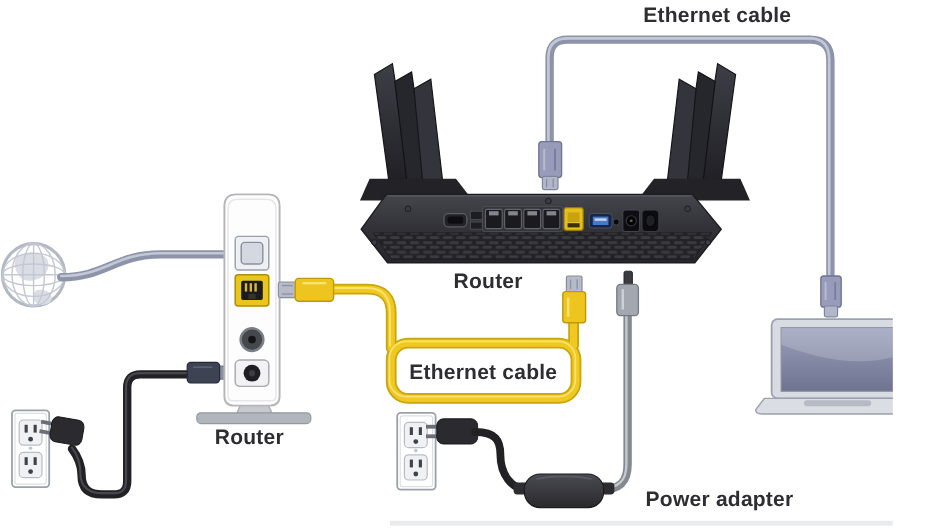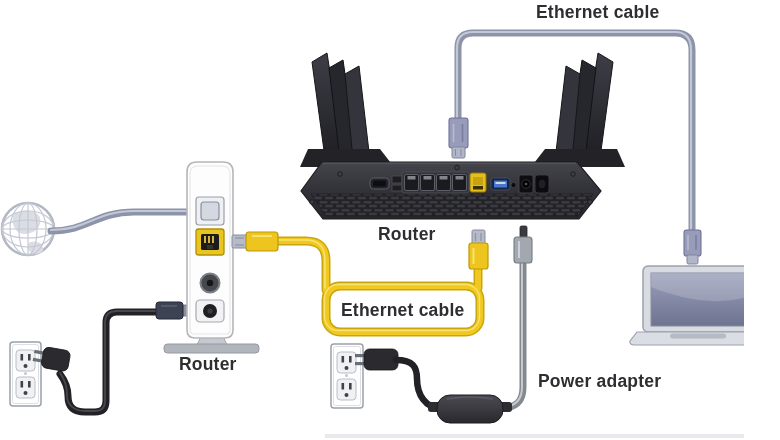--- a/index.html
+++ b/index.html
@@ -6,21 +6,21 @@
   .stage{position:relative;width:744px;height:440px;background:#ffffff;overflow:hidden;
          font-family:"Liberation Sans",sans-serif;}
   .stage svg{position:absolute;left:0;top:0;}
   .lbl{position:absolute;font-weight:bold;font-size:17.5px;color:#2e2e32;
        white-space:nowrap;letter-spacing:.2px;line-height:1.15;}
   .lbl-eth-top{left:536px;top:2px;}
   .lbl-dsl{left:35px;top:172px;}
   .lbl-router{left:378px;top:224px;text-align:center;}
   .lbl-eth-mid{left:341px;top:300px;}
   .lbl-modem{left:179px;top:354px;}
-  .lbl-power{left:538px;top:371px;}
+  .lbl-power{left:538px;top:406px;}
 </style>
 </head>
 <body>
 
 <div class="stage">
 
 <svg width="780" height="440" viewBox="0 0 780 440">
   <defs>
     <pattern id="vent" width="11" height="8" patternUnits="userSpaceOnUse">
       <rect width="11" height="8" fill="#232327"></rect>

